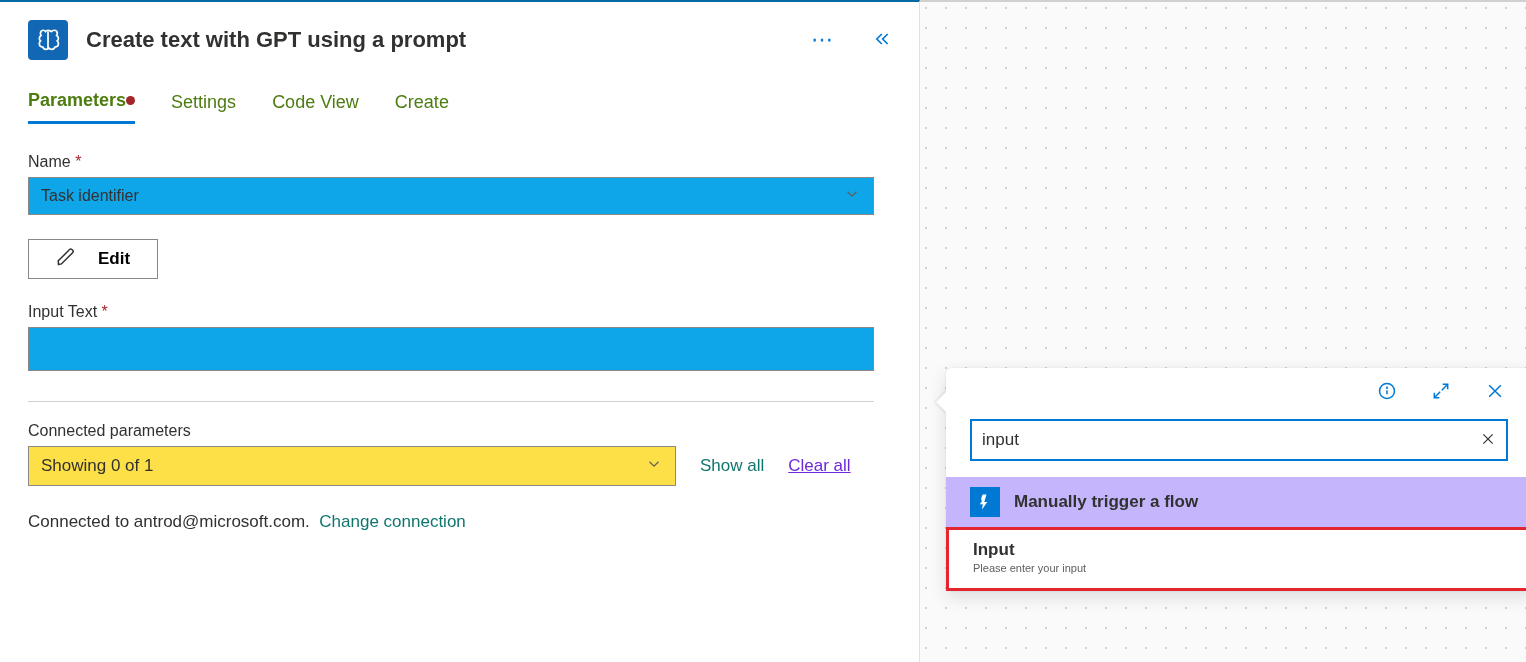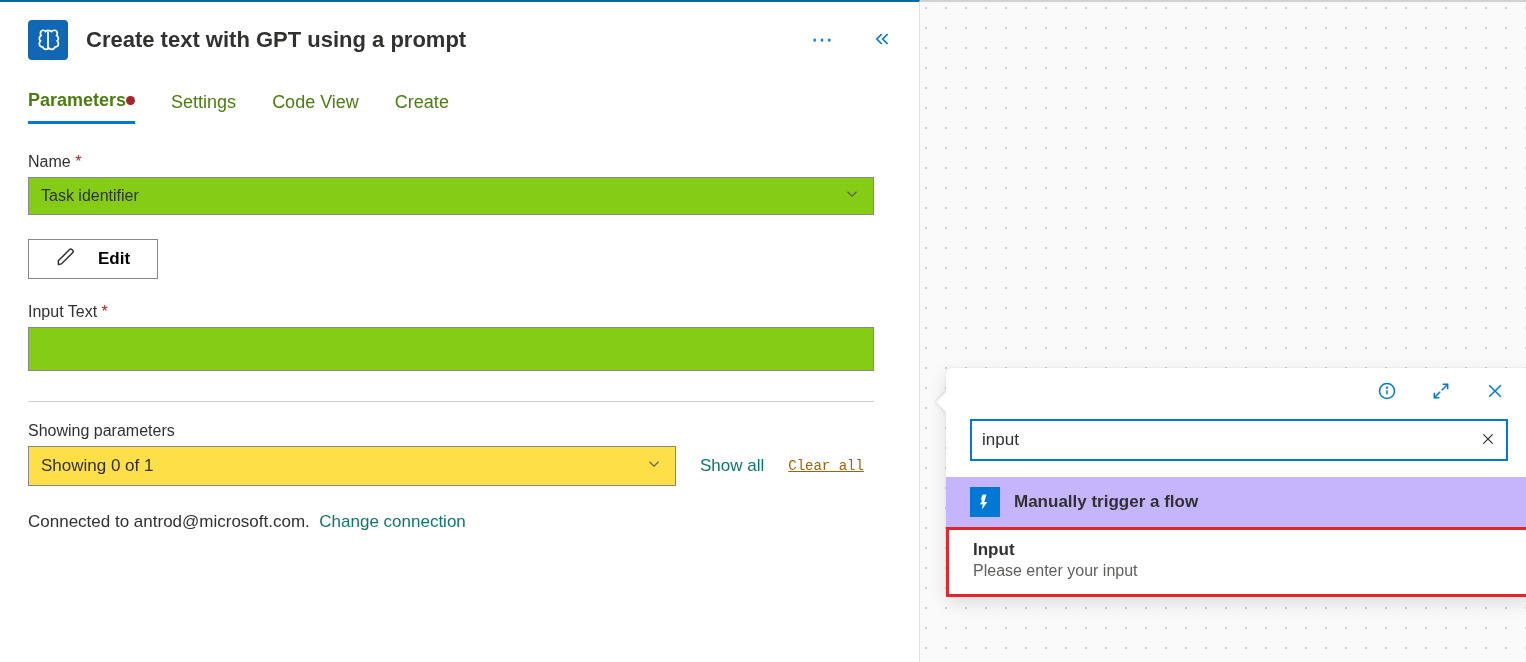--- a/index.html
+++ b/index.html
@@ -96,21 +96,21 @@
   }
   .req { color: #a4262c; }
   .select, .textinput {
     width: 846px;
     height: 38px;
     border: 1px solid #8a8886;
     display: flex;
     align-items: center;
     padding: 0 12px;
     font-size: 16px;
-    background: #84cc16;
+    background: #0ea5e9;
     position: relative;
   }
   .select .chev {
     position: absolute;
     right: 12px;
     color: #605e5c;
   }
   .edit-btn {
     margin-top: 24px;
     width: 130px;
@@ -151,25 +151,24 @@
     position: absolute;
     right: 12px;
     color: #605e5c;
   }
   .link-blue {
     color: #0f766e;
     font-size: 17px;
     cursor: pointer;
   }
   .link-gray {
-    color: #a16207;
-    font-size: 14px;
+    color: #6d28d9;
+    font-size: 17px;
     text-decoration: underline;
     cursor: pointer;
-    font-family: Liberation Mono, monospace;
   }
   .connect-row {
     margin-top: 26px;
     font-size: 17px;
   }
 
   
   .popup {
     position: absolute;
     top: 368px;
@@ -233,21 +232,21 @@
   }
   .result-item {
     border: 3px solid #e3262d;
     padding: 10px 24px 14px 24px;
   }
   .result-item .ri-title {
     font-size: 17px;
     font-weight: 700;
   }
   .result-item .ri-sub {
-    font-size: 16px;
+    font-size: 11px;
     color: #605e5c;
     margin-top: 2px;
   }
 </style>
 </head>
 <body>
 
 <div class="left-panel">
   <div class="header-row">
     <div class="action-icon">
@@ -309,21 +308,21 @@
       <span>Input Text</span> <span class="req">*</span>
     </div>
     <div class="textinput" style="height:44px">
       <span></span>
     </div>
   </div>
 
   <div class="section-div"></div>
 
   <div>
-    <div class="field-label">Showing parameters</div>
+    <div class="field-label">Connected parameters</div>
     <div class="adv-row">
       <div class="adv-select">
         <span>Showing 0 of 1</span>
         <span class="chev">
           <svg width="18" height="18" viewBox="0 0 24 24" fill="none" stroke="#605e5c" stroke-width="1.6">
               <path d="M6 9l6 6 6-6"></path>
             </svg>
         </span>
       </div>
       <span class="link-blue">Show all</span>

